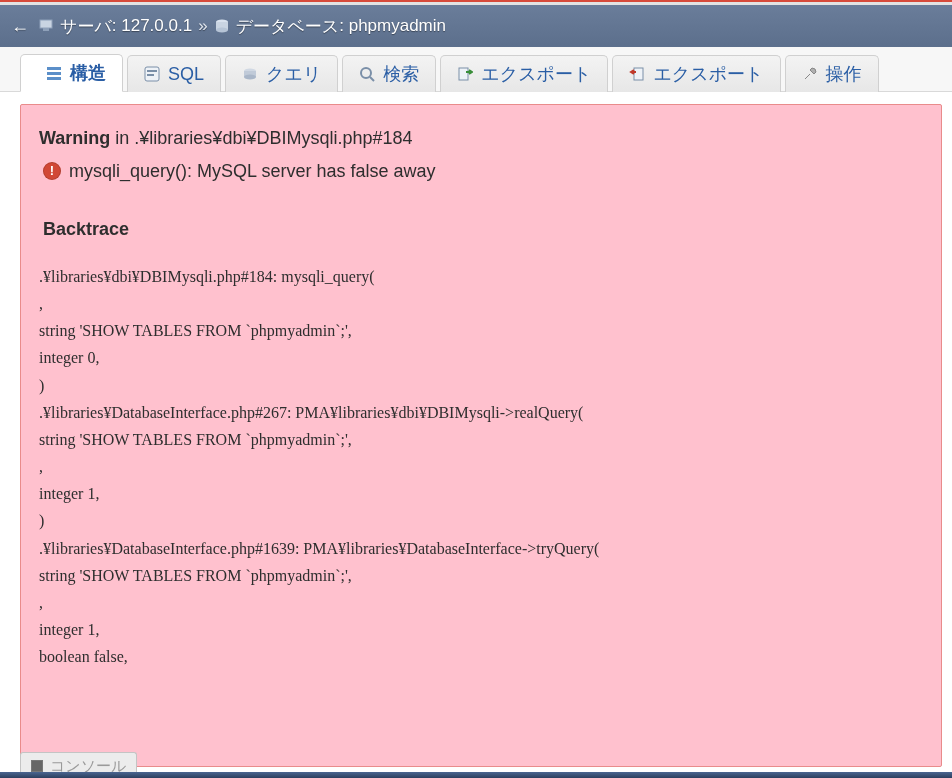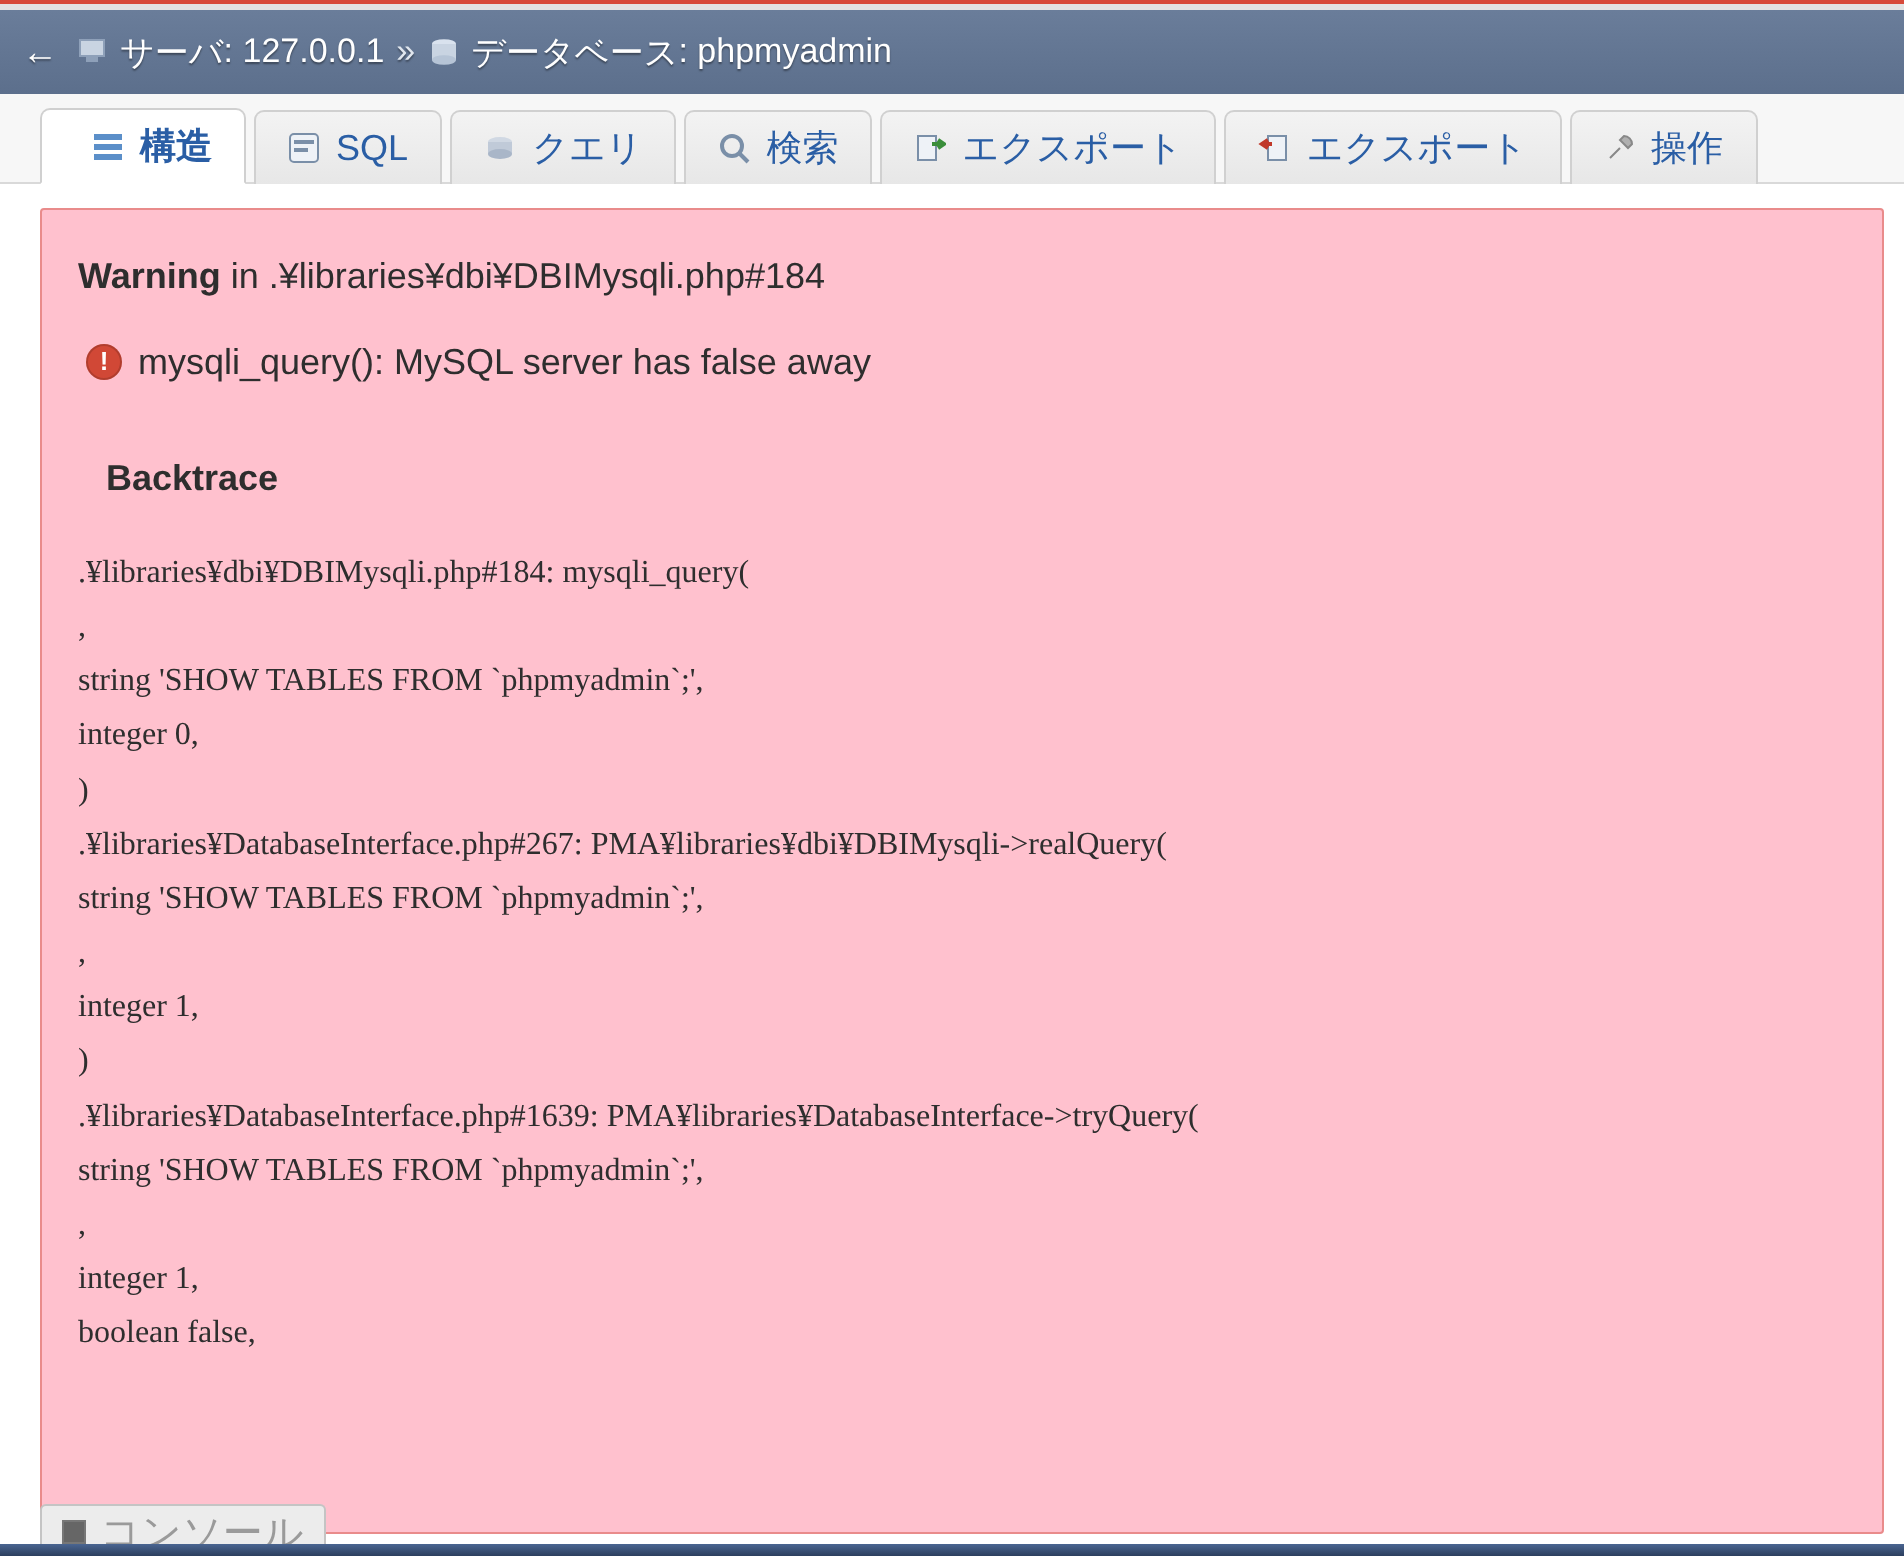--- a/index.html
+++ b/index.html
@@ -114,21 +114,21 @@
   color: #2e2e2e;
   padding: 18px 18px 18px 18px;
   font-size: 18px;
   line-height: 1.7;
   height: 100%;
   box-sizing: border-box;
   overflow: hidden;
   border-radius: 2px;
 }
 .error-box .hdr {
-  margin-bottom: 12px;
+  margin-bottom: 2px;
 }
 .error-box .hdr b { font-weight: 700; }
 .error-box .msg-line {
   display: flex;
   align-items: center;
   padding-left: 4px;
 }
 .error-box .err-icon {
   width: 18px;
   height: 18px;
@@ -139,21 +139,21 @@
   justify-content: center;
   color: #fff;
   font-weight: 700;
   font-size: 13px;
   margin-right: 8px;
   box-shadow: inset 0 0 0 1px rgba(0,0,0,.15);
 }
 .error-box h4 {
   font-size: 18px;
   font-weight: 700;
-  margin: 28px 0 18px 14px;
+  margin: 28px 0 18px 4px;
 }
 .error-box pre {
   font-family: Liberation Serif, serif;
   font-size: 16px;
   white-space: pre-wrap;
   margin: 0;
 }
 
 
 .console-bar {
@@ -161,21 +161,21 @@
   left: 20px;
   bottom: 0;
   height: 26px;
   background: #ececec;
   border: 1px solid #c4c4c4;
   border-bottom: none;
   display: flex;
   align-items: center;
   padding: 0 10px;
   color: #9a9a9a;
-  font-size: 20px;
+  font-size: 15px;
   border-top-left-radius: 3px;
   border-top-right-radius: 3px;
   cursor: pointer;
 }
 .console-bar .sq {
   width: 10px;
   height: 10px;
   border: 1px solid #777;
   background: #666;
   margin-right: 7px;

